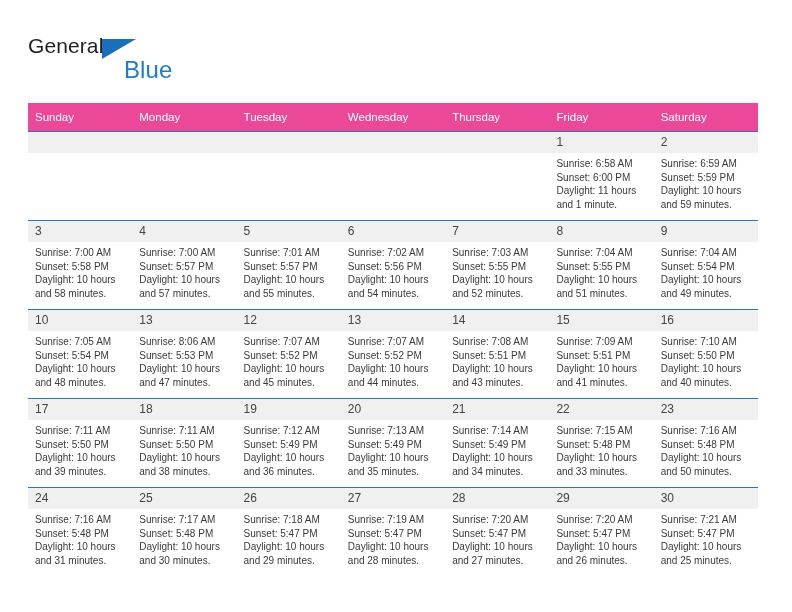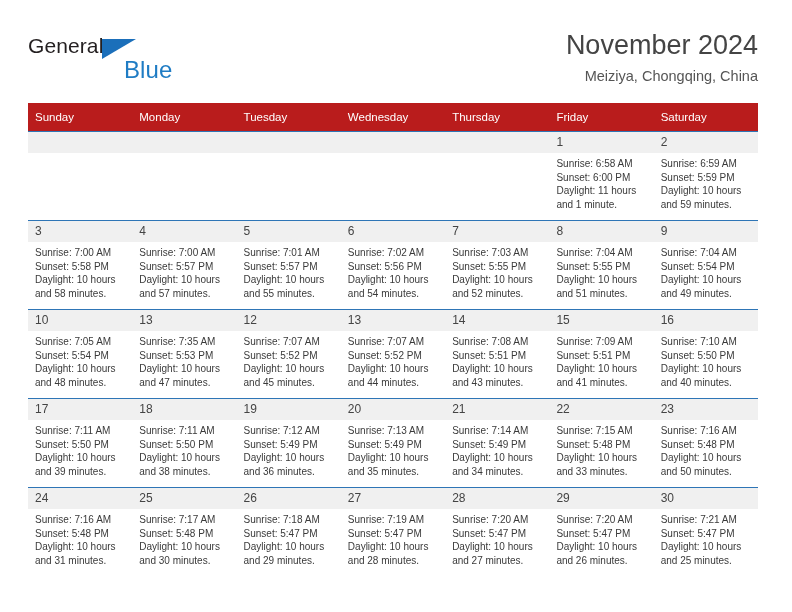--- a/index.html
+++ b/index.html
@@ -88,21 +88,21 @@
   
   .calendar {
     position: absolute;
     left: 28px;
     top: 103px;
     width: 730px;
     border-collapse: collapse;
     table-layout: fixed;
   }
   .calendar th {
-    background: #b91c1c;
+    background: #ec4899;
     color: #ffffff;
     font-size: 11.5px;
     font-weight: normal;
     text-align: left;
     padding: 5px 0 5px 7px;
     height: 18px;
     border: none;
   }
   .calendar td {
     vertical-align: top;
@@ -145,24 +145,20 @@
 <div class="page">
 
   <div class="header">
 
     <div class="brand">
       <span class="brand-general">General</span>
       <span class="brand-tri"></span>
       <span class="brand-blue">Blue</span>
     </div>
 
-    <div class="title-wrap">
-      <div class="cal-title">November 2024</div>
-      <div class="cal-subtitle">Meiziya, Chongqing, China</div>
-    </div>
 
   </div>
 
   <table class="calendar">
     <thead>
       <tr>
         <th>Sunday</th>
         <th>Monday</th>
         <th>Tuesday</th>
         <th>Wednesday</th>
@@ -309,21 +305,21 @@
                 <div>Sunset: 5:54 PM</div>
                 <div>Daylight: 10 hours</div>
                 <div>and 48 minutes.</div>
               </div>
             </div>
           </td>
           <td>
             <div class="cell-inner">
               <div class="daynum">13</div>
               <div class="details">
-                <div>Sunrise: 7:35 AM</div>
+                <div>Sunrise: 8:06 AM</div>
                 <div>Sunset: 5:53 PM</div>
                 <div>Daylight: 10 hours</div>
                 <div>and 47 minutes.</div>
               </div>
             </div>
           </td>
           <td>
             <div class="cell-inner">
               <div class="daynum">12</div>
               <div class="details">

